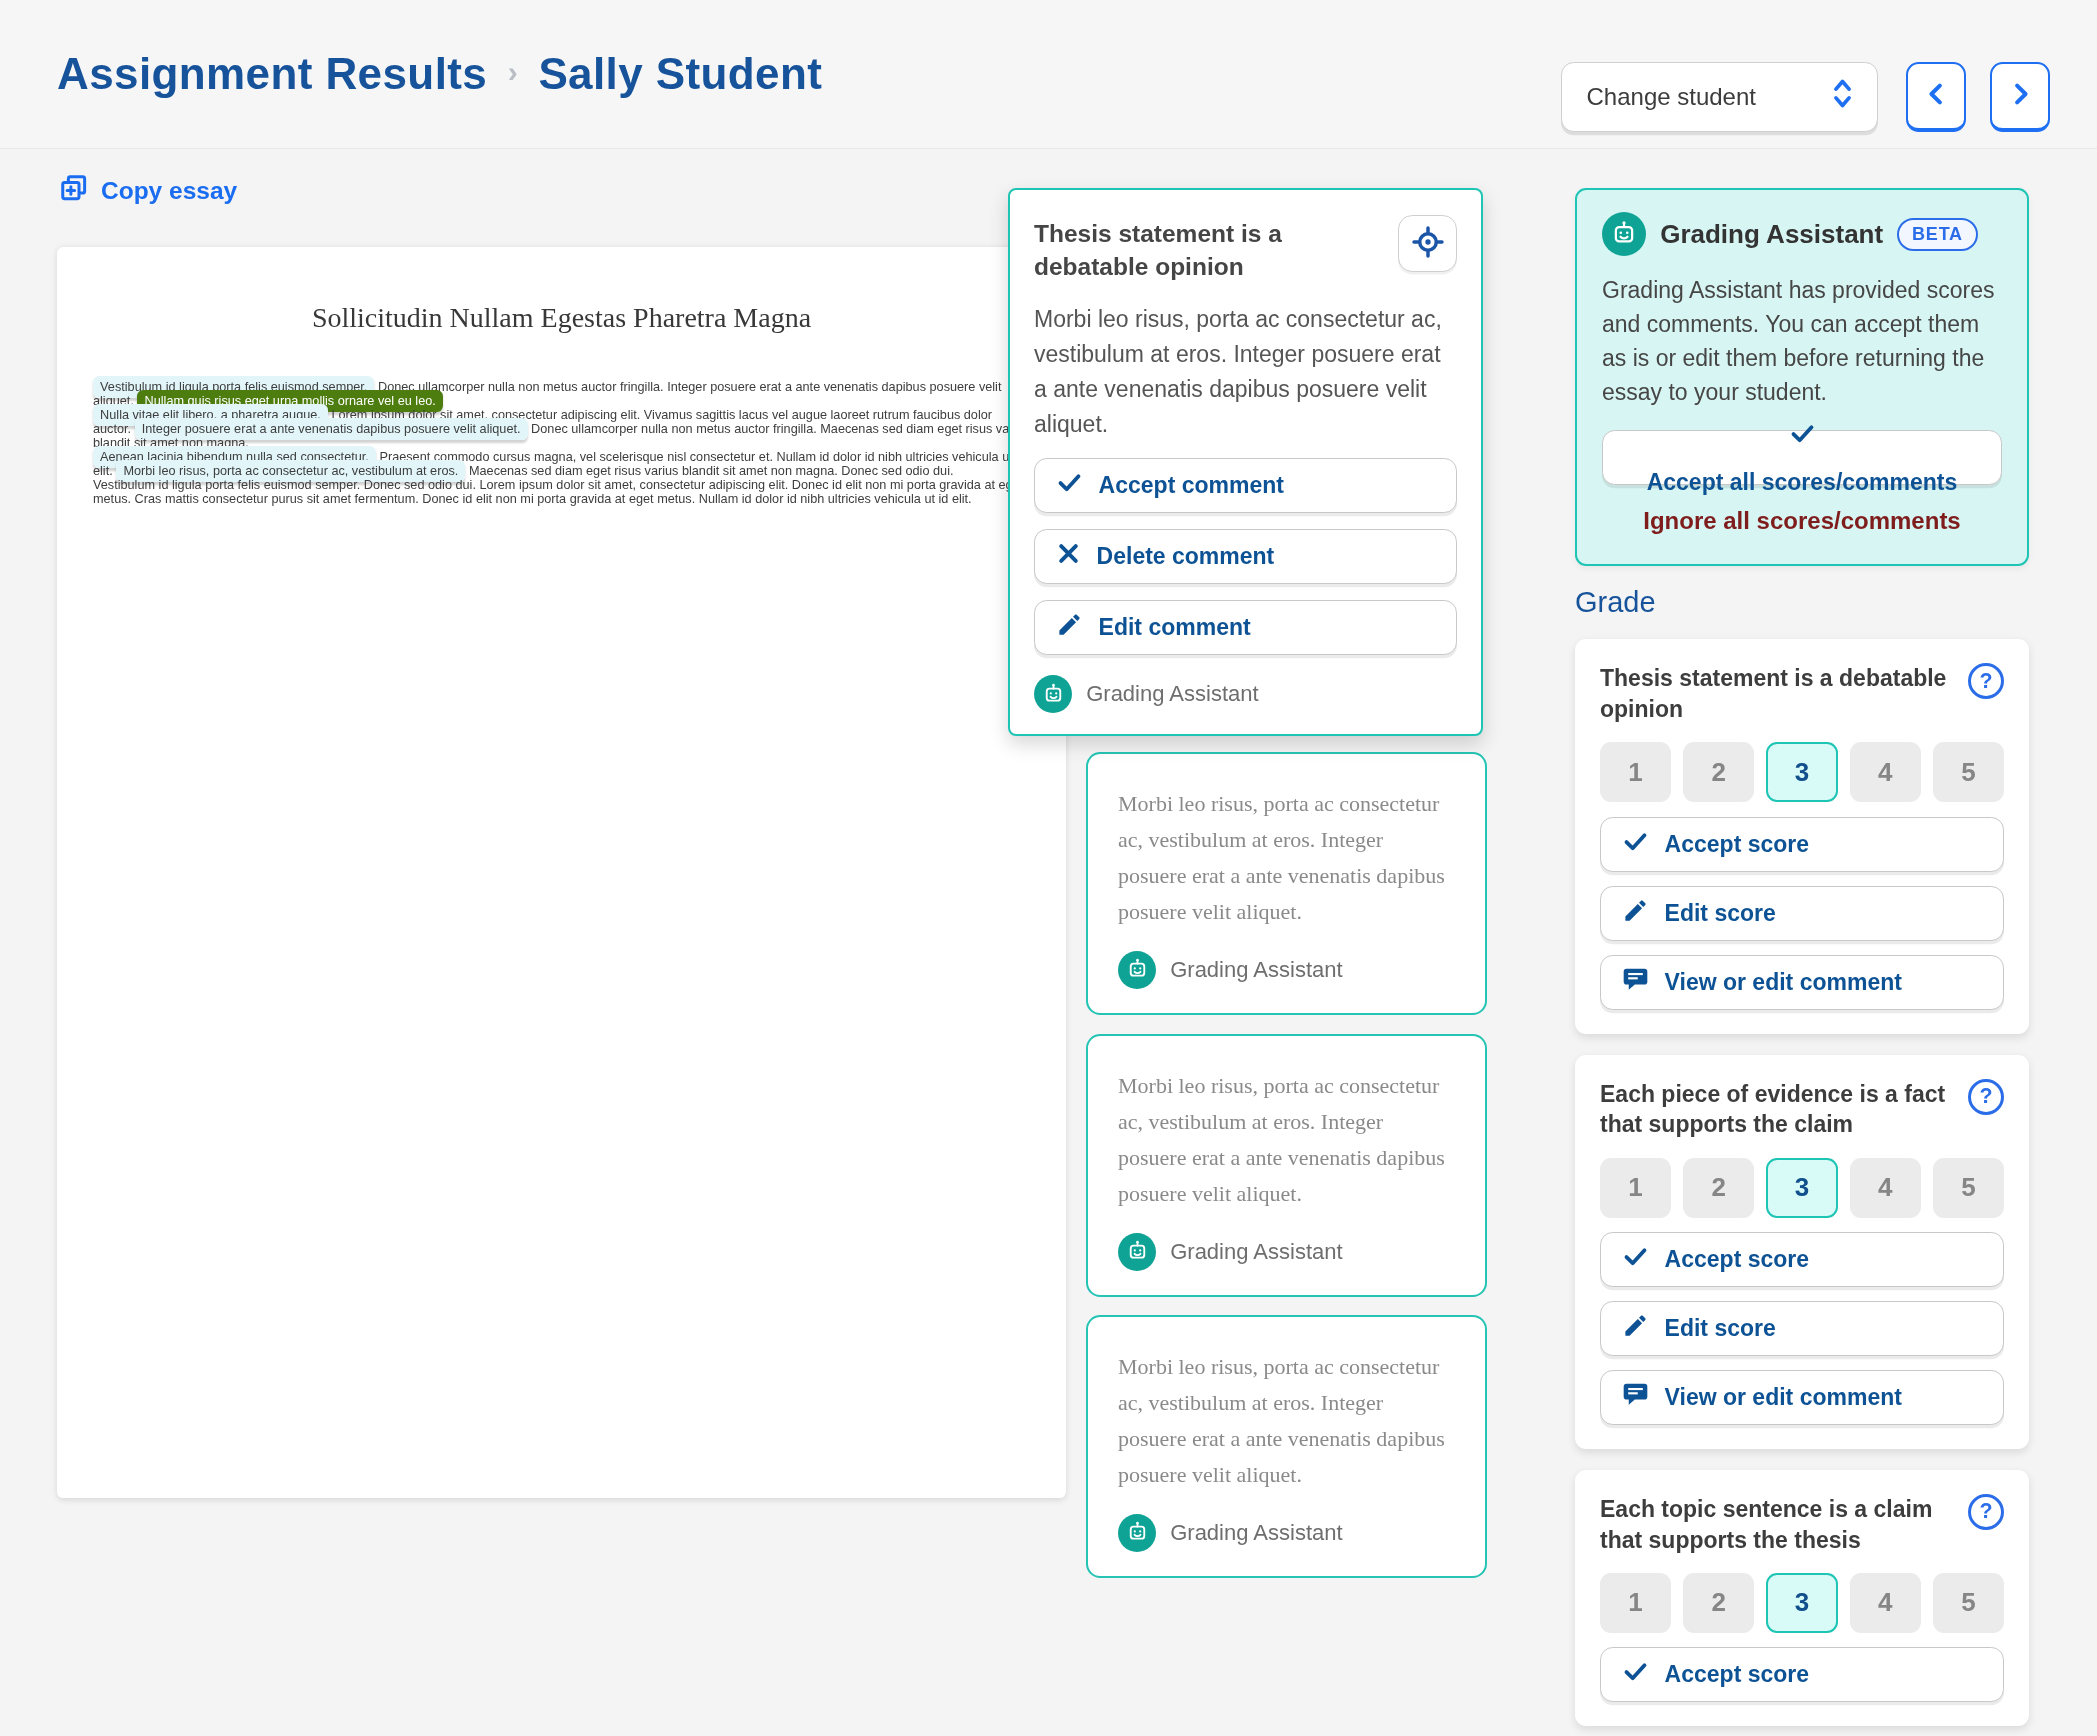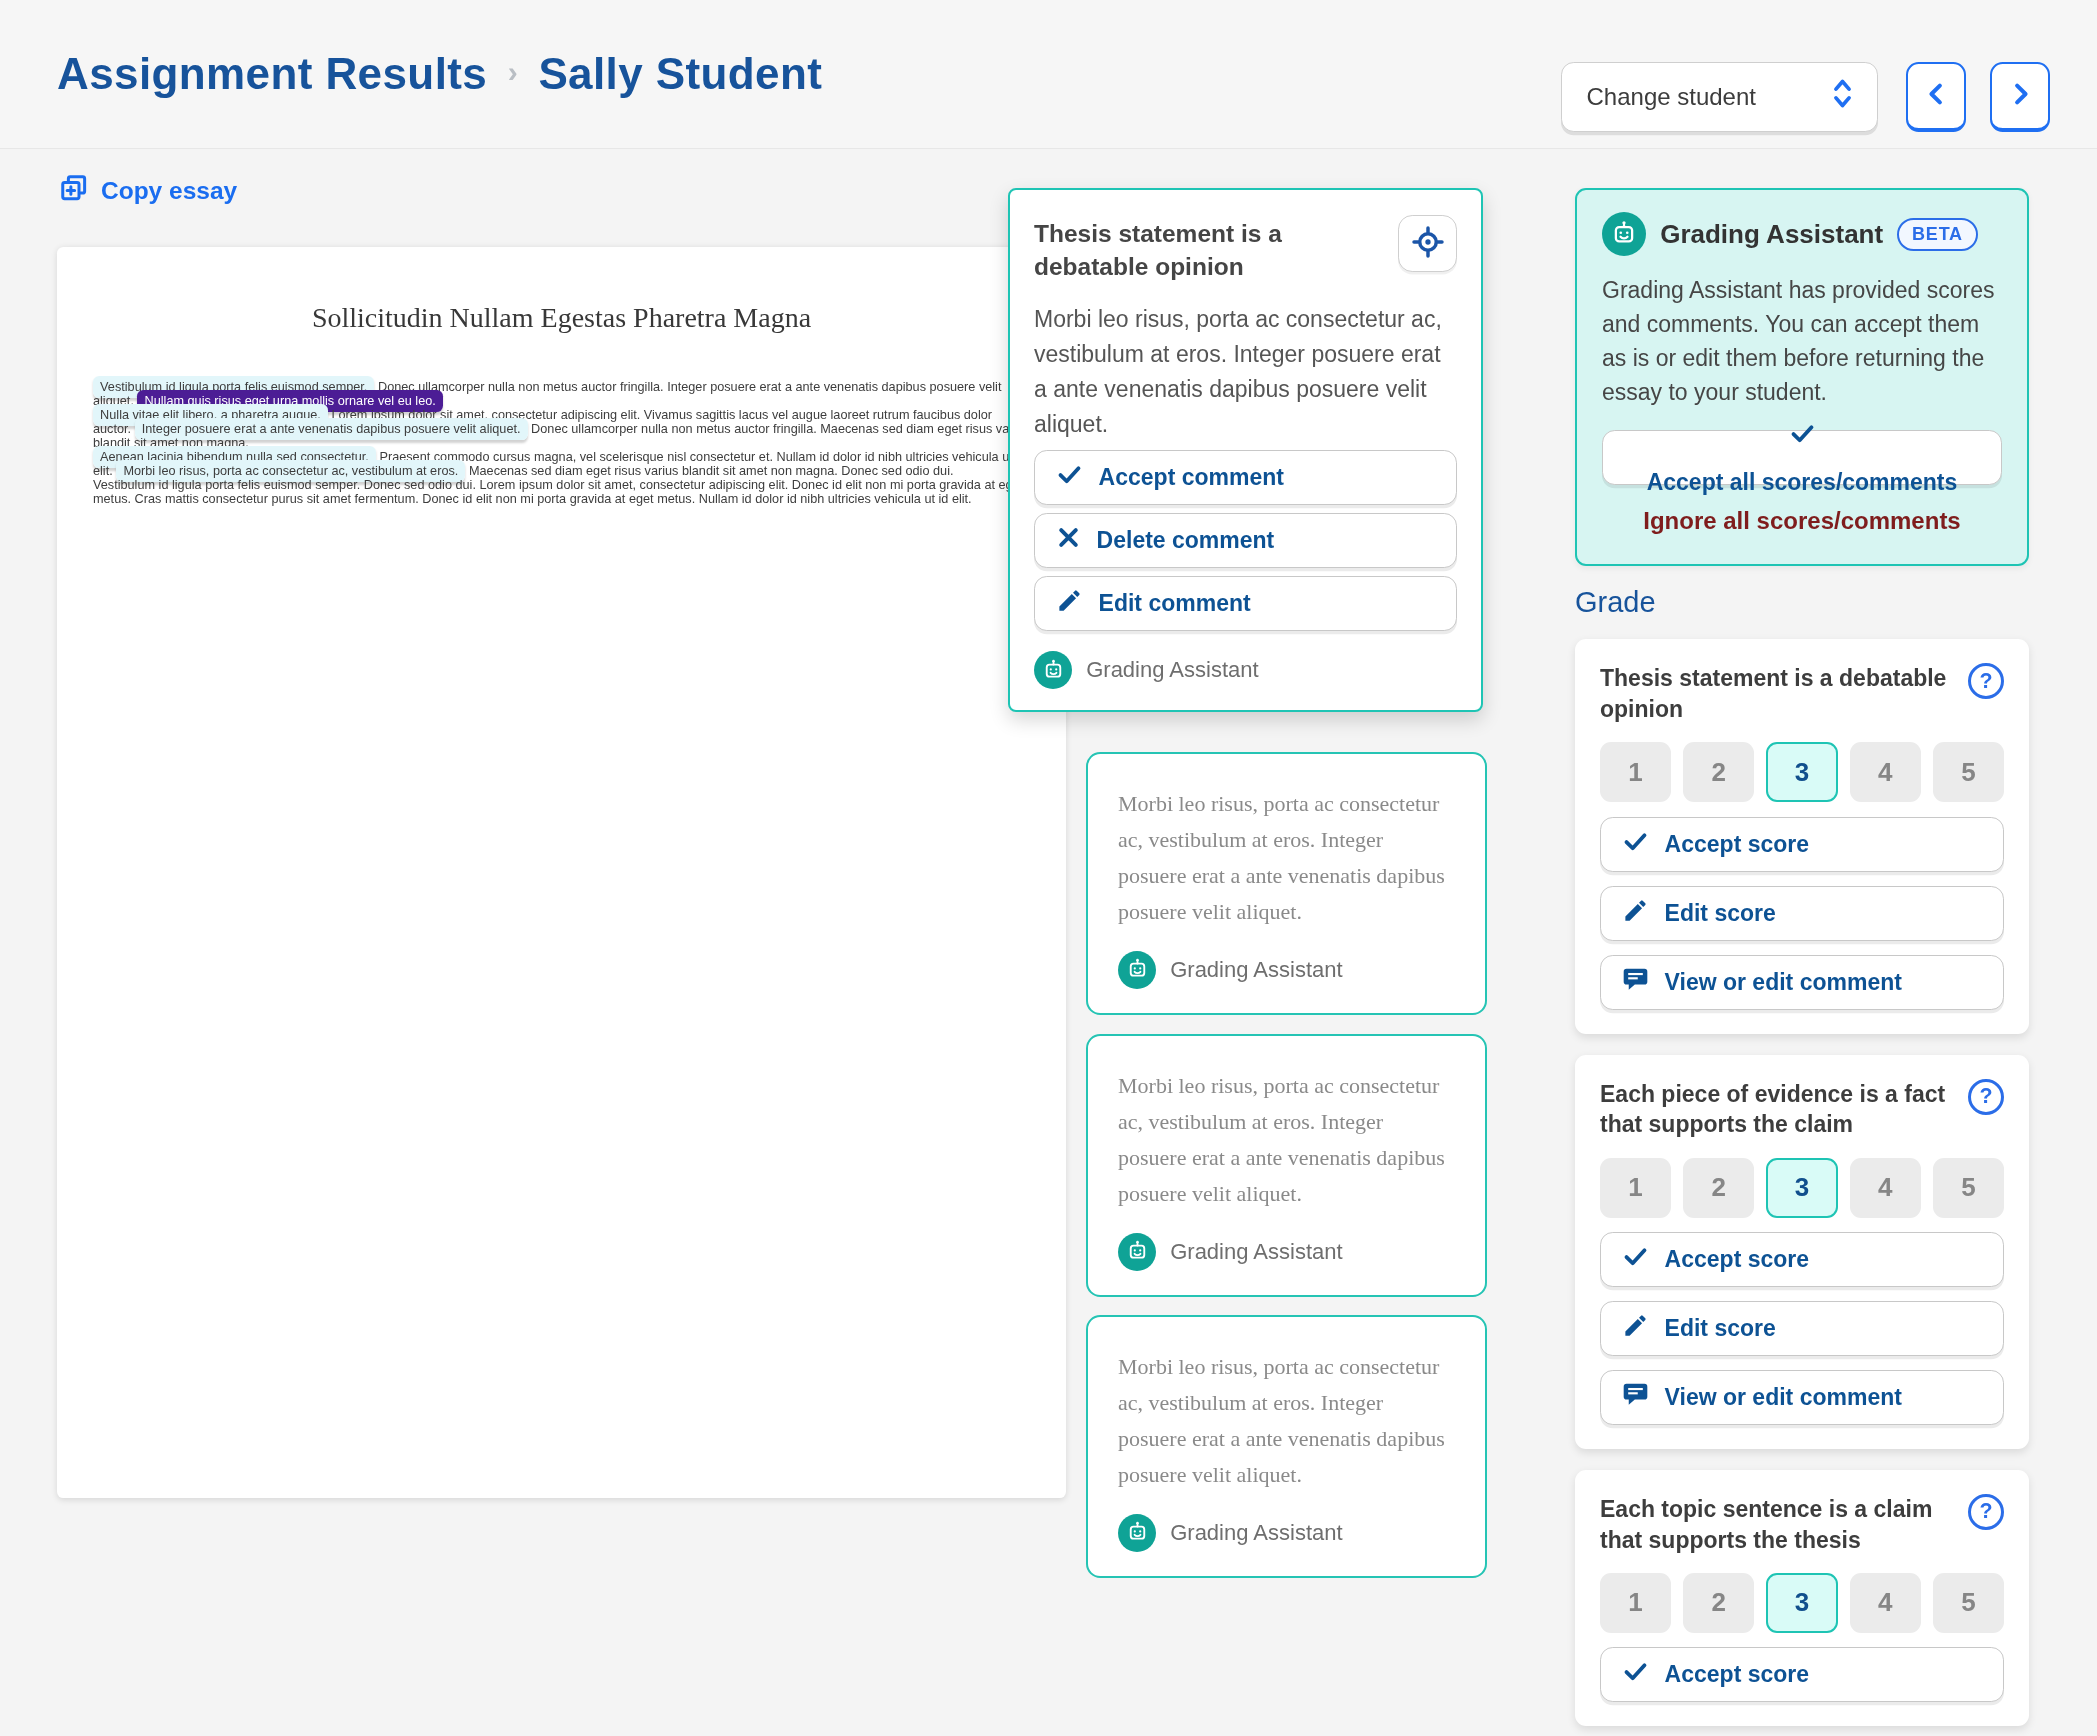--- a/index.html
+++ b/index.html
@@ -46,21 +46,21 @@
   .essay-title {
     font-family:"Liberation Serif", serif; font-weight:normal;
     font-size:28px; color:#383838; text-align:center; margin-bottom:46px;
   }
   .hl {
     border-radius:6.3px; padding:4px 7.1px;
     -webkit-box-decoration-break:clone; box-decoration-break:clone;
     box-shadow:0 2.4px 2.4px rgba(0,0,0,.18); cursor:pointer;
   }
   .hl-light { background:#e2f6fa; }
-  .hl-teal  { background:#4c1d95; color:#fff; }
+  .hl-teal  { background:#4d7c0f; color:#fff; }
   
   .btn {
     display:flex; align-items:center; gap:16px; width:100%; height:55px;
     background:#fff; border:1.6px solid #c8c8c8; border-radius:12.7px;
     box-shadow:0 3.2px 0 rgba(0,0,0,.08); padding:0 20.6px;
     font-family:"Liberation Sans", sans-serif;
     font-size:23px; font-weight:bold; color:#0d5294; cursor:pointer; text-align:left;
   }
   .btn svg { flex:0 0 auto; }
   .btn.center { justify-content:center; }
@@ -71,21 +71,21 @@
     box-shadow:0 8px 19px rgba(0,0,0,.16); padding:25px 24px 20.6px;
   }
   .popup-head { display:flex; justify-content:space-between; align-items:flex-start; gap:14.2px; }
   .popup-title { font-size:24.5px; font-weight:bold; color:#454545; line-height:1.32; padding-top:3.2px; }
   .locate-btn {
     flex:0 0 auto; width:59px; height:57px; background:#fff;
     border:1.6px solid #cfcfcf; border-radius:14.2px; box-shadow:0 2.4px 0 rgba(0,0,0,.06);
     display:flex; align-items:center; justify-content:center; cursor:pointer;
   }
   .popup-body { margin-top:19px; font-size:23px; color:#555; line-height:1.52; }
-  .popup .btn { margin-top:8px; }
+  .popup .btn { margin-top:16px; }
   .card-footer { display:flex; align-items:center; gap:14.2px; margin-top:20.6px; }
   .card-footer .who { font-size:22px; color:#6e6e6e; }
   .robot-badge {
     border-radius:50%; background:#0fa396; display:flex;
     align-items:center; justify-content:center; flex:0 0 auto;
   }
   .rb-48 { width:38px; height:38px; }
   .rb-56 { width:44px; height:44px; }
   
   .comment-card {

